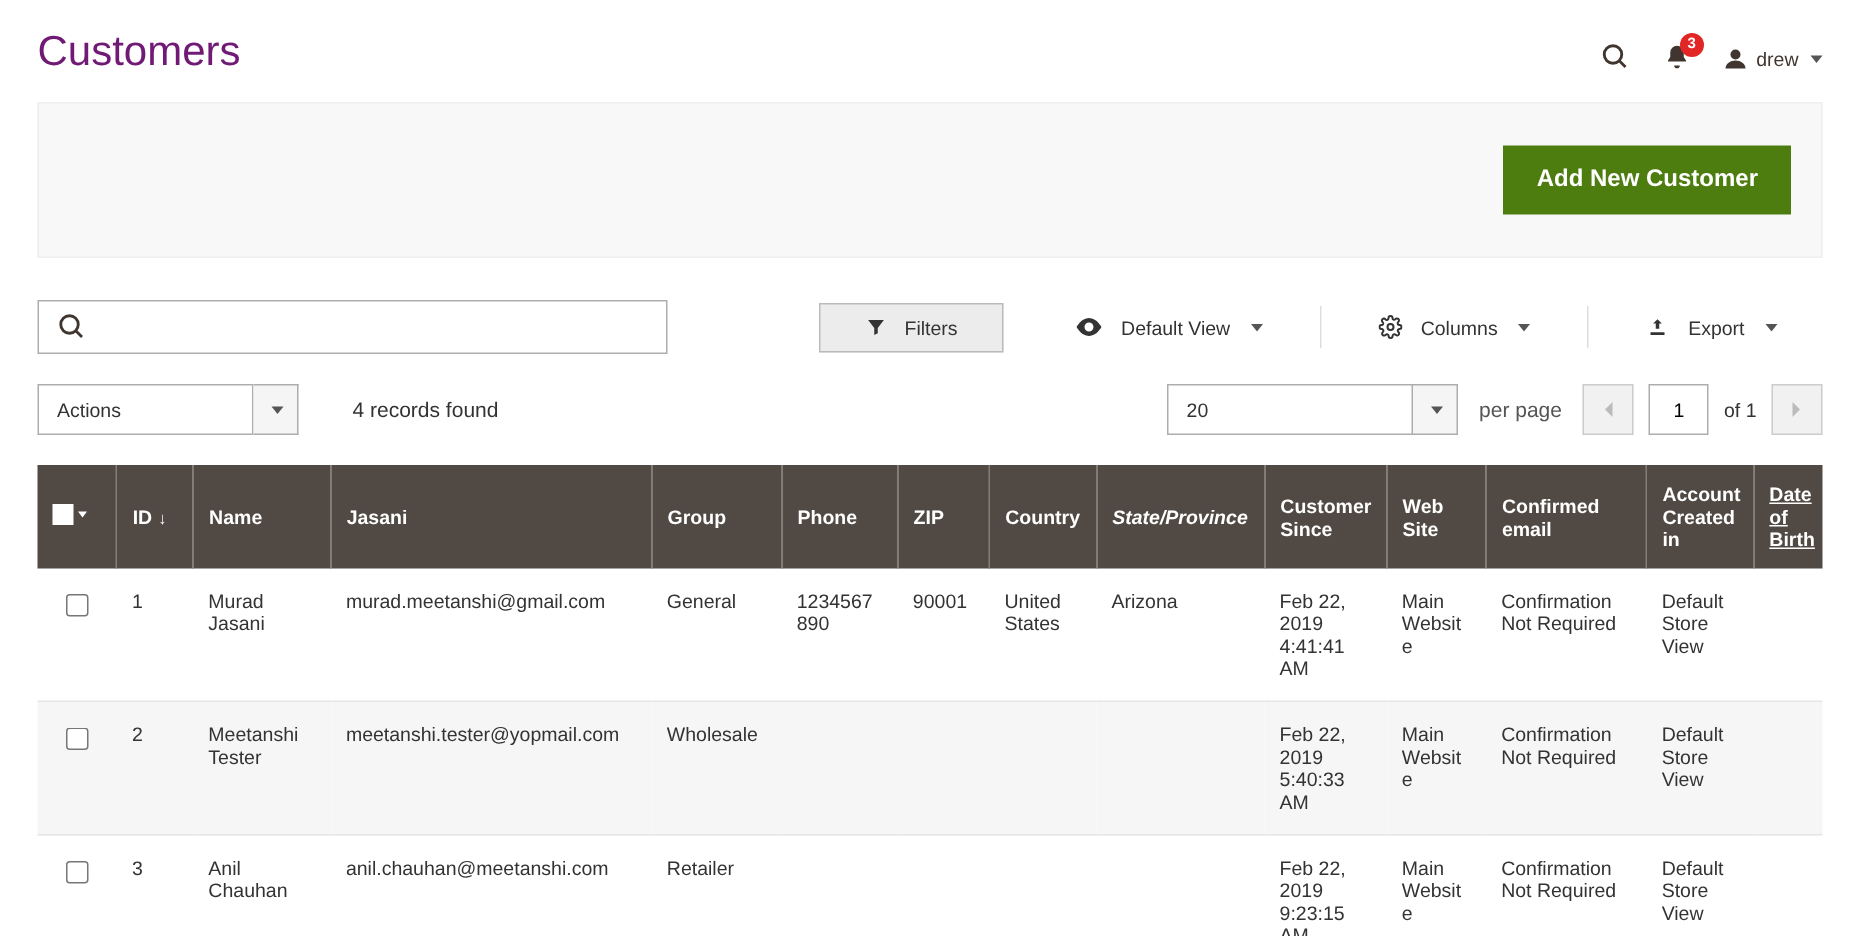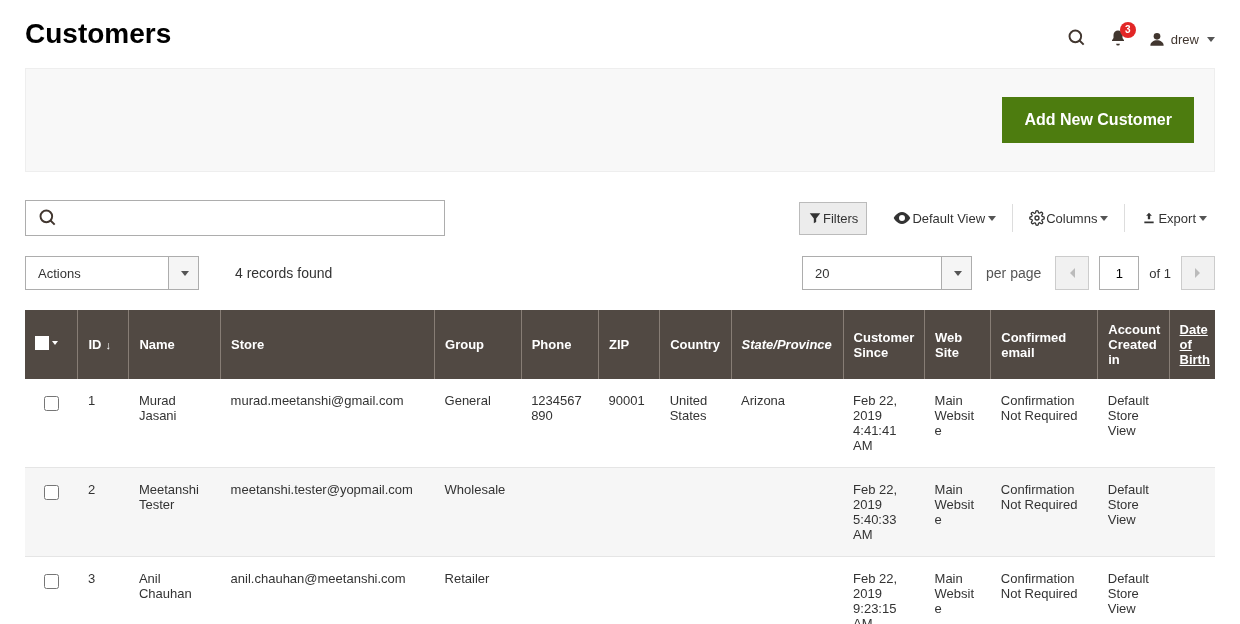--- a/index.html
+++ b/index.html
@@ -16,22 +16,22 @@
     padding: 0 25px;
   }
   .top-bar {
     display: flex;
     justify-content: space-between;
     align-items: center;
     padding: 10px 0 0 0;
   }
   .page-title {
     font-size: 28px;
-    font-weight: 700;
-    color: #000000;
+    font-weight: 400;
+    color: #701a75;
     margin: 8px 0 18px 0;
   }
   .top-icons {
     display: flex;
     align-items: center;
     gap: 22px;
   }
   .icon-btn {
     cursor: pointer;
     position: relative;
@@ -113,22 +113,22 @@
     color: #888;
   }
   .tool-group {
     display: flex;
     align-items: center;
     gap: 0;
   }
   .tool-btn {
     display: flex;
     align-items: center;
-    gap: 1px;
-    padding: 8px 8px;
+    gap: 12px;
+    padding: 8px 30px;
     cursor: pointer;
     font-size: 13px;
     color: #333;
   }
   .tool-btn.filters {
     background: #ececec;
     border: 1px solid #bbb;
   }
   .divider {
     width: 1px;
@@ -181,21 +181,21 @@
     align-items: center;
     gap: 14px;
   }
   .per-page {
     display: flex;
     align-items: stretch;
     height: 34px;
   }
   .per-page .pp-val {
     border: 1px solid #adadad;
-    width: 140px;
+    width: 164px;
     padding: 0 12px;
     display: flex;
     align-items: center;
   }
   .per-page-label {
     font-size: 14px;
     color: #555;
   }
   .pager {
     display: flex;
@@ -408,21 +408,21 @@
     <thead>
       <tr>
         <th class="th-check">
           <span class="chk-wrap">
               <span class="chk"></span>
               <span class="mini-caret"></span>
             </span>
         </th>
         <th class="col-id"><span>ID</span><span class="sort-arrow">↓</span></th>
         <th class="col-name">Name</th>
-        <th class="col-email">Store</th>
+        <th class="col-email">Jasani</th>
         <th class="col-group">Group</th>
         <th class="col-phone">Phone</th>
         <th class="col-zip">ZIP</th>
         <th class="col-country">Country</th>
         <th class="col-state">State/Province</th>
         <th class="col-since">Customer Since</th>
         <th class="col-website">Web Site</th>
         <th class="col-confirmed">Confirmed email</th>
         <th class="col-created">Account Created in</th>
         <th class="col-dob">Date of Birth</th>

